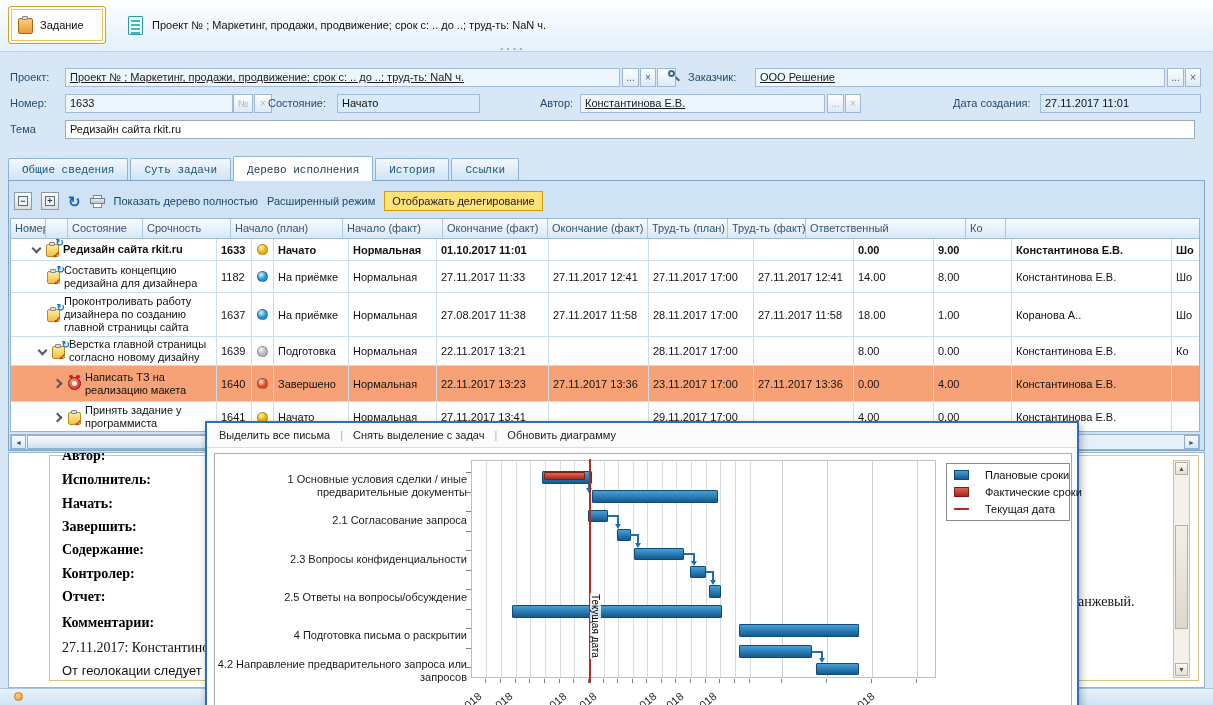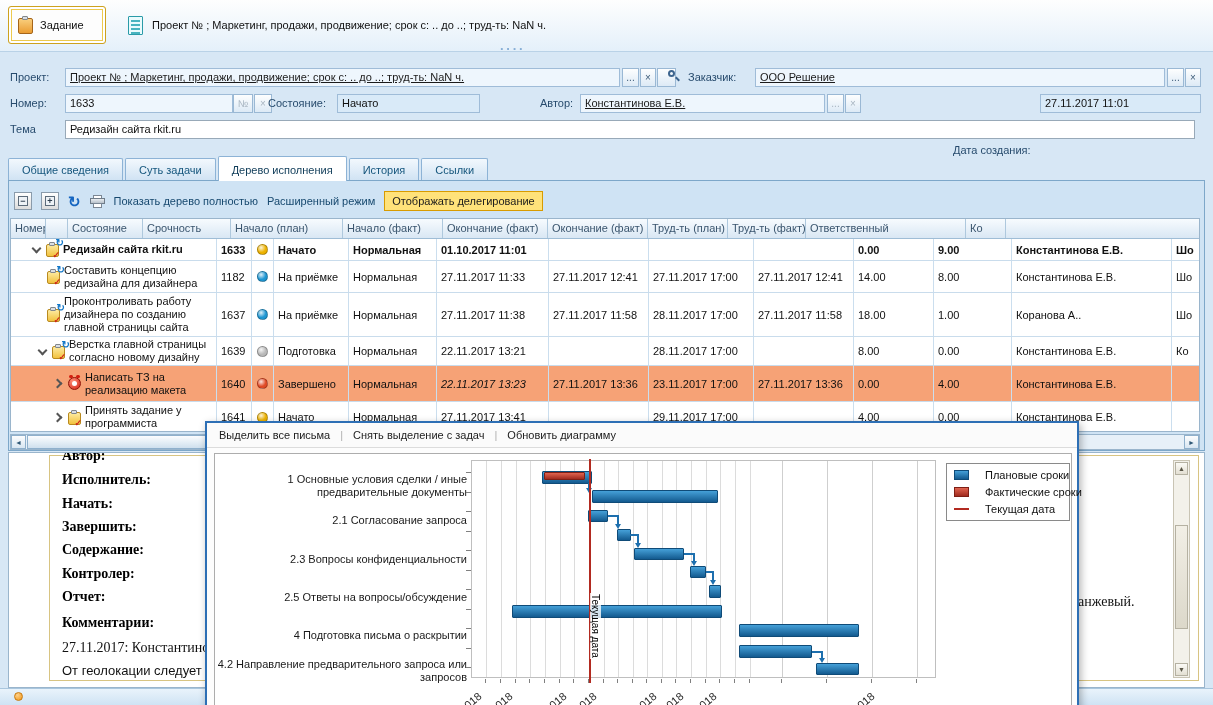--- a/index.html
+++ b/index.html
@@ -41,21 +41,21 @@
   
   .form-lbl { color:#274b6d; }
   .fld { border:1px solid #9fbcd8; background:#eef6fd; height:19px; line-height:17px; padding:0 4px; overflow:hidden; white-space:nowrap; }
   .fld.ro { background:#d9eaf8; }
   .fld.white { background:#fff; border-color:#98a9b8; }
   .fld .lnk { text-decoration:underline; color:#1b1b1b; }
   .mini-btn { height:19px; background:linear-gradient(#fdfefe,#ddeaf6); border:1px solid #9ab8d4; color:#3f5d79; text-align:center; line-height:17px; font-size:10px; cursor:pointer; }
   .mini-btn.dis { color:#a9b6c2; }
 
   
-  .tabbar { left:8px; top:154px; height:27px; display:flex; align-items:flex-end; gap:2px; }
+  .tabbar { left:8px; top:154px; height:27px; display:flex; align-items:flex-end; gap:2px;font-family:Liberation Mono, monospace; }
   .tab { padding:5px 13px 5px; background:linear-gradient(#f2f8fd,#cfe2f3); border:1px solid #8db3d6; border-bottom:none; border-radius:2px 2px 0 0; color:#15567d; cursor:pointer; white-space:nowrap; }
   .tab.active { background:#fff; color:#0d3a57; padding-top:7px; position:relative; z-index:2; }
 
   
   .content-box { left:8px; top:180px; width:1197px; height:271px; border:1px solid #7da7c9; background:#cfe3f4; }
   .tree-toolbar { left:14px; top:189px; height:24px; display:flex; align-items:center; gap:9px; }
   .sqbtn { width:18px; height:18px; background:linear-gradient(#ffffff,#dcdcdc); border:1px solid #8a9bab; display:flex; align-items:center; justify-content:center; cursor:pointer; }
   .sqbtn i { width:10px; height:10px; border:1px solid #5c6b7a; background:#eef2f6; font-style:normal; font-size:9px; line-height:8px; text-align:center; color:#2e3e4e; font-weight:bold; }
   .tlink { color:#16486e; cursor:pointer; white-space:nowrap; }
   .deleg-btn { background:#ffe27a; border:1px solid #d89b00; padding:3px 7px; color:#1b1b1b; cursor:pointer; white-space:nowrap; }
@@ -157,21 +157,21 @@
   <span class="abs form-lbl" style="left:10px;top:97px;">Номер:</span>
   <div class="abs fld" style="left:65px;top:94px;width:168px;">1633</div>
   <div class="abs mini-btn dis" style="left:233px;top:94px;width:20px;">№</div>
   <div class="abs mini-btn dis" style="left:254px;top:94px;width:18px;">×</div>
   <span class="abs form-lbl" style="left:268px;top:97px;">Состояние:</span>
   <div class="abs fld ro" style="left:337px;top:94px;width:143px;">Начато</div>
   <span class="abs form-lbl" style="left:540px;top:97px;">Автор:</span>
   <div class="abs fld" style="left:580px;top:94px;width:245px;"><span class="lnk">Константинова Е.В.</span></div>
   <div class="abs mini-btn dis" style="left:827px;top:94px;width:17px;">...</div>
   <div class="abs mini-btn dis" style="left:845px;top:94px;width:16px;">×</div>
-  <span class="abs form-lbl" style="left:953px;top:97px;margin-top:47px;">Дата создания:</span>
+  <span class="abs form-lbl" style="left:953px;top:97px;">Дата создания:</span>
   <div class="abs fld ro" style="left:1040px;top:94px;width:161px;">27.11.2017 11:01</div>
 
   <span class="abs form-lbl" style="left:10px;top:123px;">Тема</span>
   <div class="abs fld white" style="left:65px;top:120px;width:1130px;">Редизайн сайта rkit.ru</div>
 </div>
 
 <div class="abs tabbar">
     <div class="tab">Общие сведения</div>
     <div class="tab">Суть задачи</div>
     <div class="tab active">Дерево исполнения</div>
@@ -275,21 +275,21 @@
             <span class="badge">↻</span>
           </span>
           <span class="nametxt">Проконтроливать работу дизайнера по созданию главной страницы сайта</span>
         </div>
         <div class="tc" style="width: 35px;">1637</div>
         <div class="tc" style="width: 22px; justify-content: center;">
           <span class="scircle" style="background: radial-gradient(circle at 35% 30%, rgba(255, 255, 255, 0.85), rgba(255, 255, 255, 0) 55%), rgb(30, 150, 210);"></span>
         </div>
         <div class="tc" style="width: 75px;">На приёмке</div>
         <div class="tc" style="width: 88px;">Нормальная</div>
-        <div class="tc" style="width: 112px;">27.11.2017 11:38</div>
+        <div class="tc" style="width: 112px;">27.08.2017 11:38</div>
         <div class="tc" style="width: 100px;">27.11.2017 11:58</div>
         <div class="tc" style="width: 105px;">28.11.2017 17:00</div>
         <div class="tc" style="width: 100px;">27.11.2017 11:58</div>
         <div class="tc" style="width: 80px;">18.00</div>
         <div class="tc" style="width: 78px;">1.00</div>
         <div class="tc" style="width: 160px;">Коранова А..</div>
         <div class="tc" style="width: 40px;">Шо</div>
       </div>
       <div class="trow" style="height: 29px;">
         <div class="tc namec" style="width: 206px; padding-left: 26px;">
@@ -322,21 +322,21 @@
           <span class="exp exp-right"></span>
           <span class="alarm"></span>
           <span class="nametxt">Написать ТЗ на реализацию макета</span>
         </div>
         <div class="tc" style="width: 35px;">1640</div>
         <div class="tc" style="width: 22px; justify-content: center;">
           <span class="scircle" style="background: radial-gradient(circle at 35% 30%, rgba(255, 255, 255, 0.85), rgba(255, 255, 255, 0) 55%), rgb(224, 74, 38);"></span>
         </div>
         <div class="tc" style="width: 75px;">Завершено</div>
         <div class="tc" style="width: 88px;">Нормальная</div>
-        <div class="tc" style="width: 112px; font-style: italic;">22.11.2017 13:23</div>
+        <div class="tc" style="width: 112px;">22.11.2017 13:23</div>
         <div class="tc" style="width: 100px;">27.11.2017 13:36</div>
         <div class="tc" style="width: 105px;">23.11.2017 17:00</div>
         <div class="tc" style="width: 100px;">27.11.2017 13:36</div>
         <div class="tc" style="width: 80px;">0.00</div>
         <div class="tc" style="width: 78px;">4.00</div>
         <div class="tc" style="width: 160px;">Константинова Е.В.</div>
         <div class="tc" style="width: 40px;"></div>
       </div>
       <div class="trow" style="height: 31px;">
         <div class="tc namec" style="width: 206px; padding-left: 42px;">

